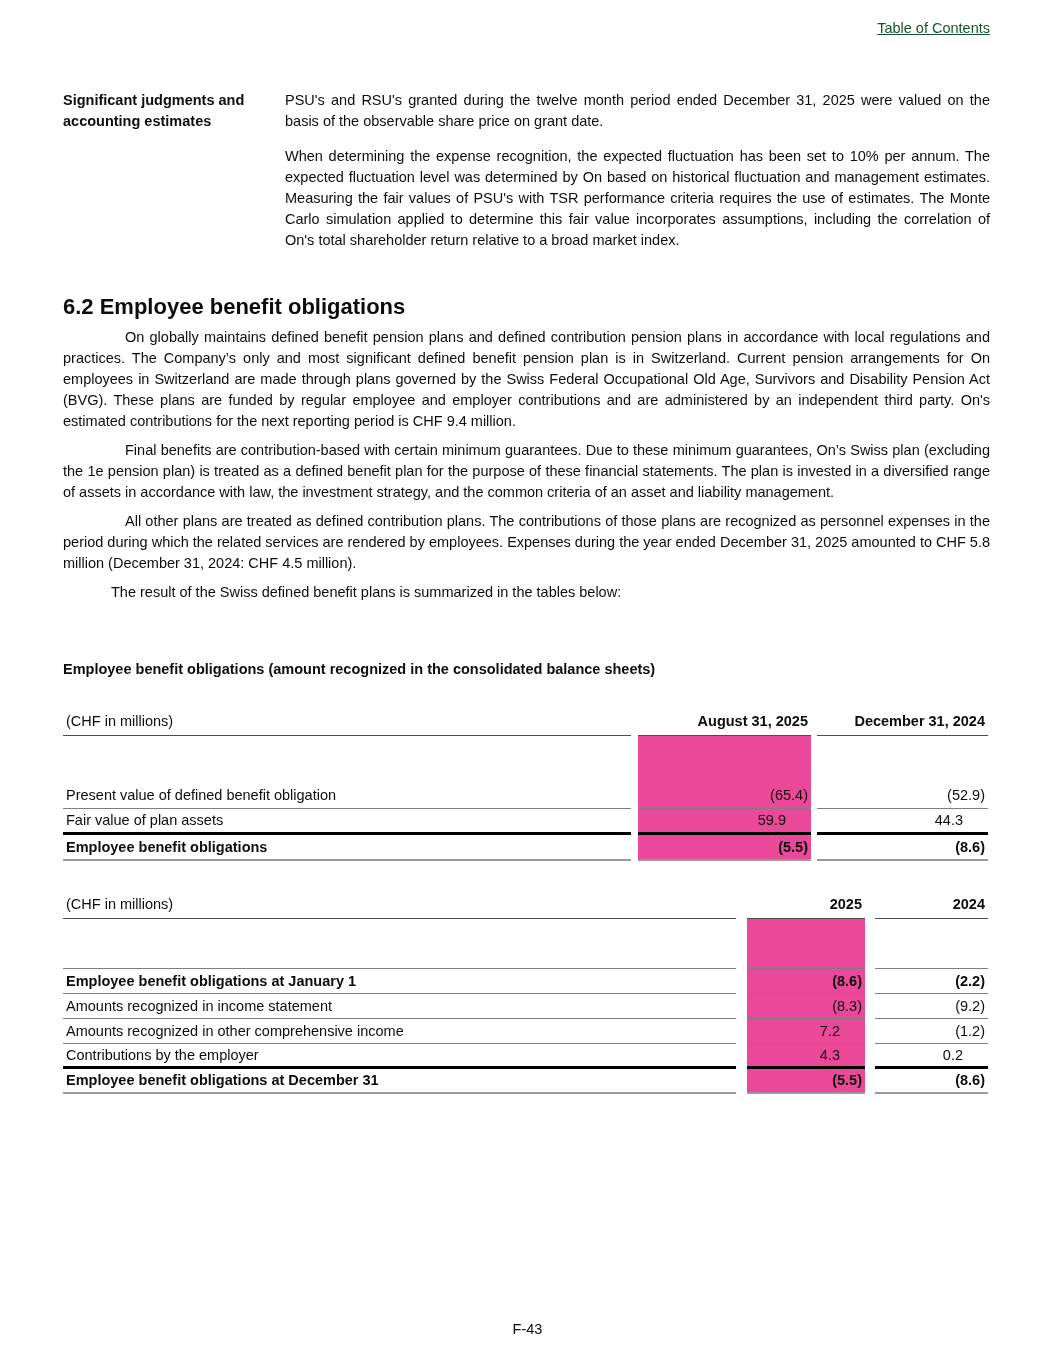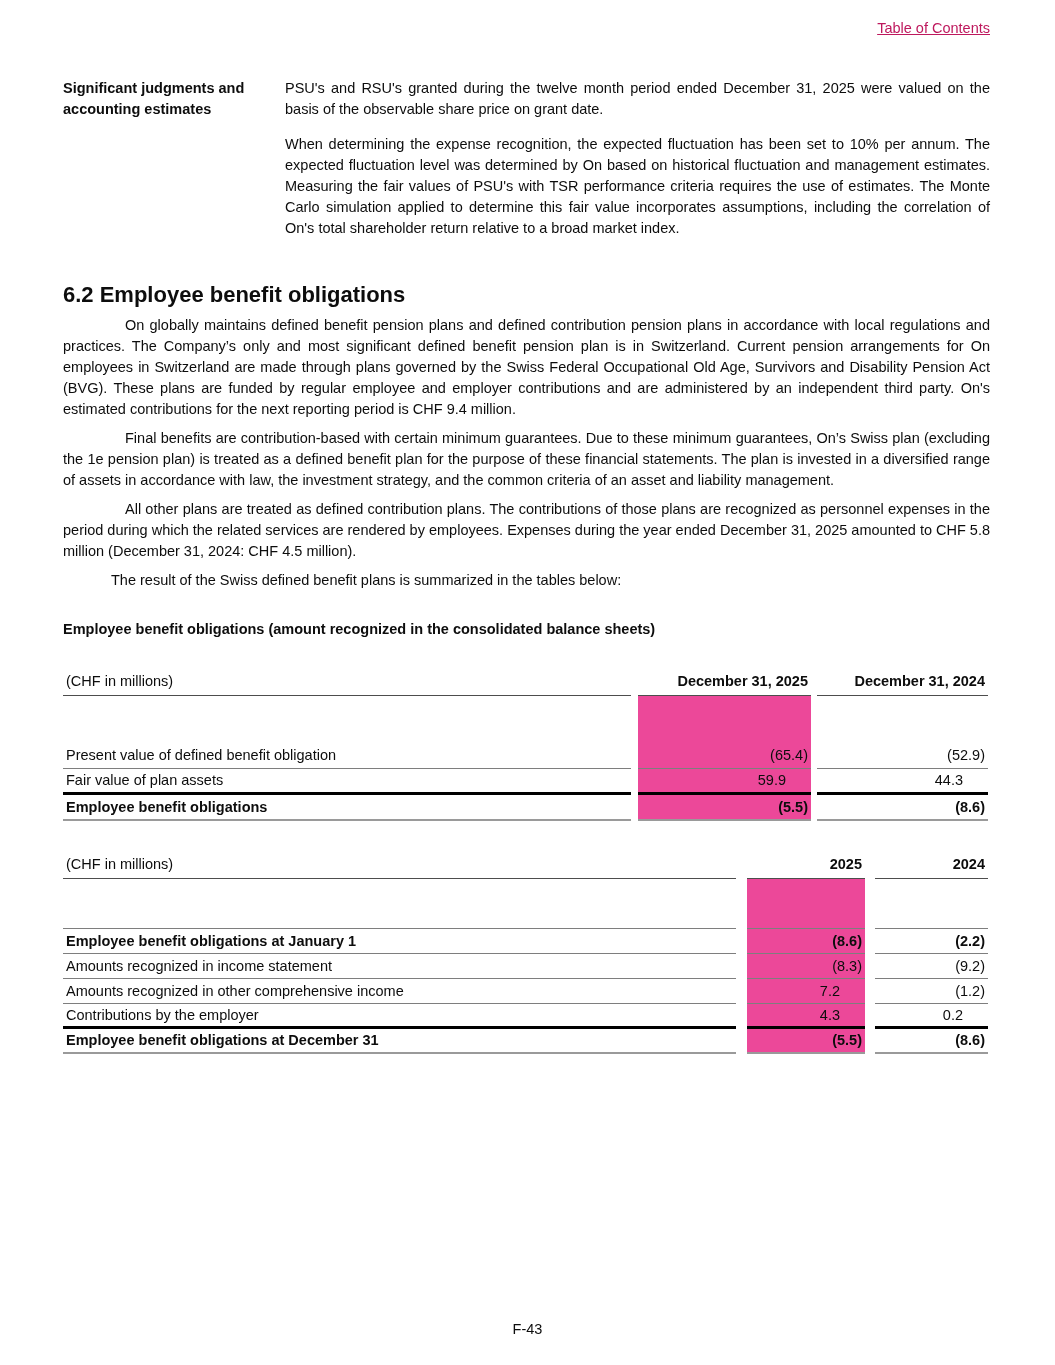--- a/index.html
+++ b/index.html
@@ -10,33 +10,33 @@
     margin:0 auto;
     background:#ffffff;
     color:#0d0d0d;
     font-family:"Liberation Sans","DejaVu Sans",sans-serif;
     font-size:14.5px;
     line-height:21px;
     padding:18px 65px 0 63px;
     overflow:hidden;
   }
   .toc-row { text-align:right; height:20px; }
-  .toc-row a { color:#be185d; text-decoration:underline; }
+  .toc-row a { color:#14532d; text-decoration:underline; }
 
-  .judg { display:flex; margin-top:40px; }
+  .judg { display:flex; margin-top:52px; }
   .judg-label { flex:0 0 190px; margin-right:32px; font-weight:bold; }
   .judg-paras { flex:1; }
   .just { text-align:justify; }
   .p2 { margin-top:14px; }
 
   h2 { font-size:22px; line-height:21px; font-weight:bold; margin:45px 0 10px 0; }
   p.body { margin-top:8px; }
   .ind { text-indent:62px; }
   .lead { margin-top:20px;margin-left:48px; }
-  .caption { margin-top:28px; font-weight:bold; }
+  .caption { margin-top:56px; font-weight:bold; }
 
   
   .tbl { display:grid; }
   .t1 { margin-top:32px; grid-template-columns:568px 7px 173px 6px 171px; }
   .t2 { margin-top:34px; grid-template-columns:673px 11px 118px 10px 113px; }
   .cell { display:flex; align-items:center; }
   .cl { justify-content:flex-start; padding-left:3px; }
   .cv { justify-content:flex-end; text-align:right; padding-right:3px; }
   .np { padding-right:25px; }
   .hd { height:24px; align-items:flex-end; padding-bottom:3px; border-bottom:1.5px solid #4d4d4d; }
@@ -78,21 +78,21 @@
   <p class="body just ind">Final benefits are contribution-based with certain minimum guarantees. Due to these minimum guarantees, On’s Swiss plan (excluding the 1e pension plan) is treated as a defined benefit plan for the purpose of these financial statements. The plan is invested in a diversified range of assets in accordance with law, the investment strategy, and the common criteria of an asset and liability management.</p>
   <p class="body just ind">All other plans are treated as defined contribution plans. The contributions of those plans are recognized as personnel expenses in the period during which the related services are rendered by employees. Expenses during the year ended December 31, 2025 amounted to CHF 5.8 million (December 31, 2024: CHF 4.5 million).</p>
   <p class="body lead">The result of the Swiss defined benefit plans is summarized in the tables below:</p>
 
   <p class="caption">Employee benefit obligations (amount recognized in the consolidated balance sheets)</p>
 
   <div class="tbl t1">
 
     <div class="cell cl hd">(CHF in millions)</div>
     <div class="cell gap"></div>
-    <div class="cell cv hd hdv">December 31, 2025</div>
+    <div class="cell cv hd hdv">August 31, 2025</div>
     <div class="cell gap"></div>
     <div class="cell cv hd hdv">December 31, 2024</div>
 
     <div class="cell cl sp1"></div>
     <div class="cell gap sp1"></div>
     <div class="cell cv sp1 sh"></div>
     <div class="cell gap sp1"></div>
     <div class="cell cv sp1"></div>
 
     <div class="cell cl r26 b1">Present value of defined benefit obligation</div>

